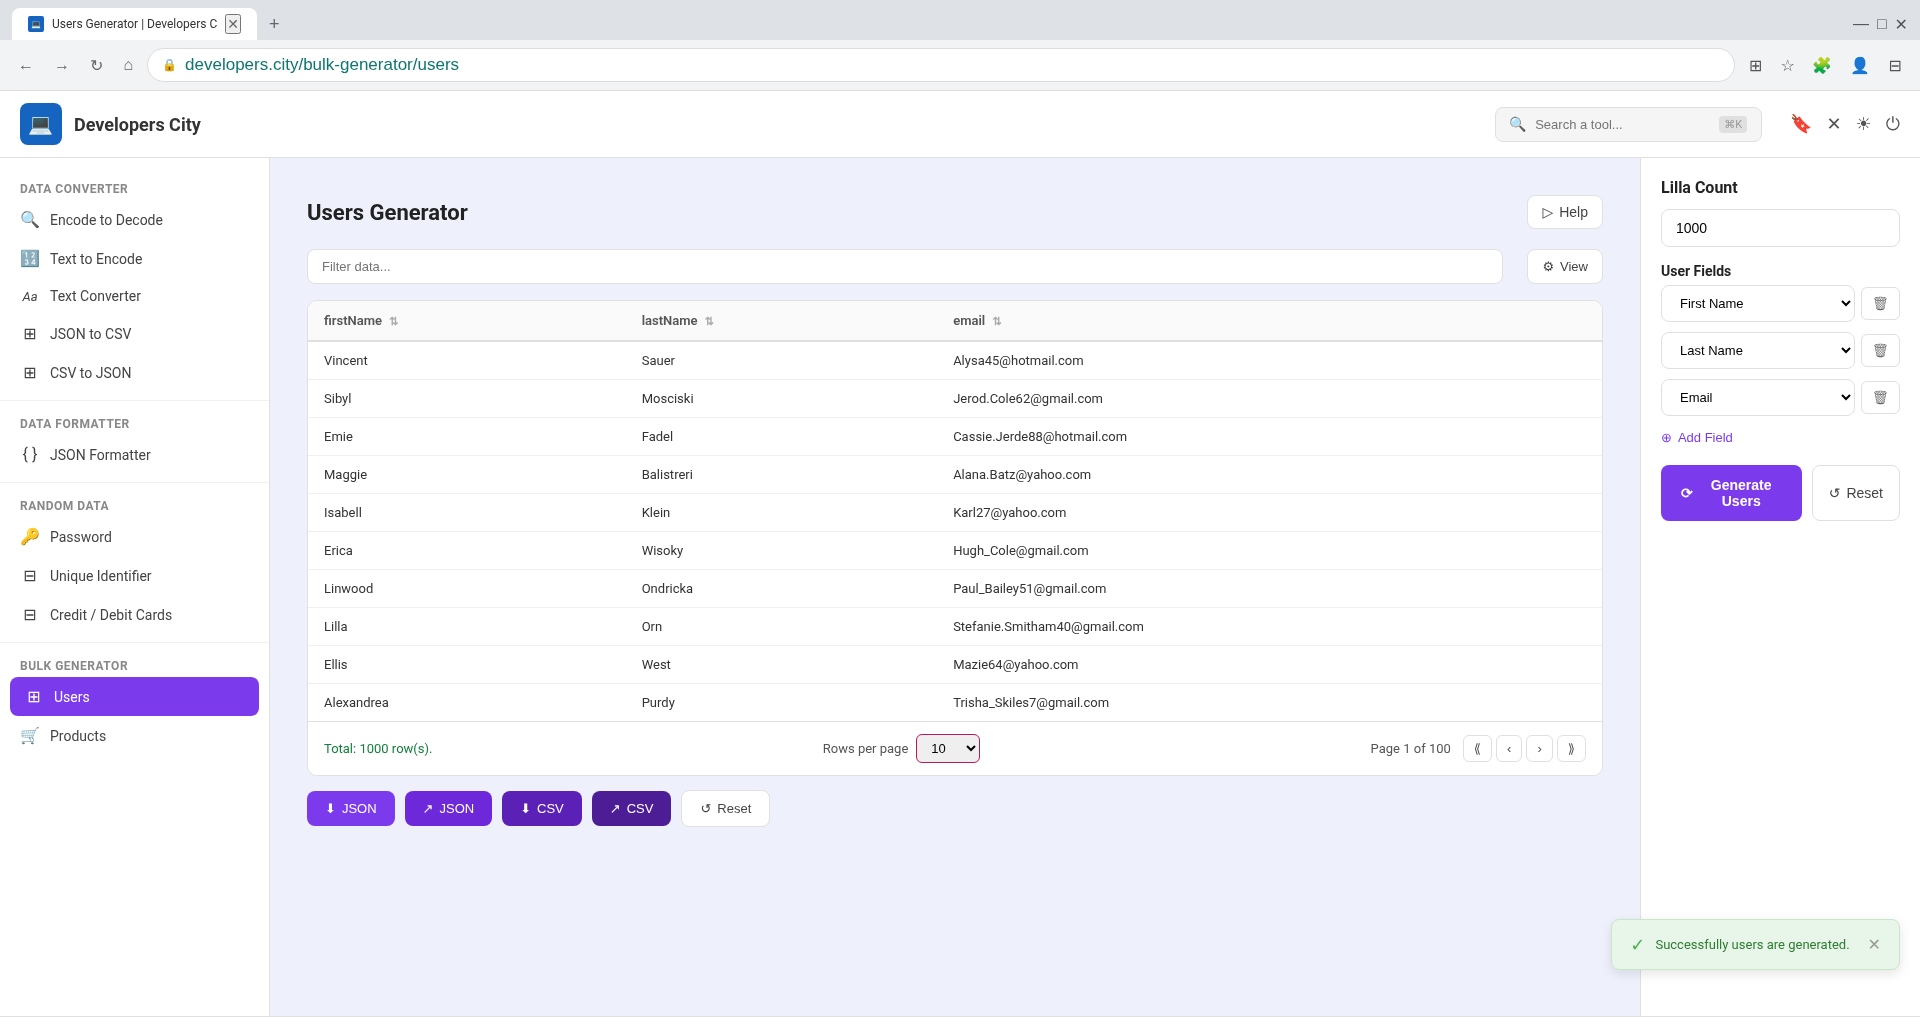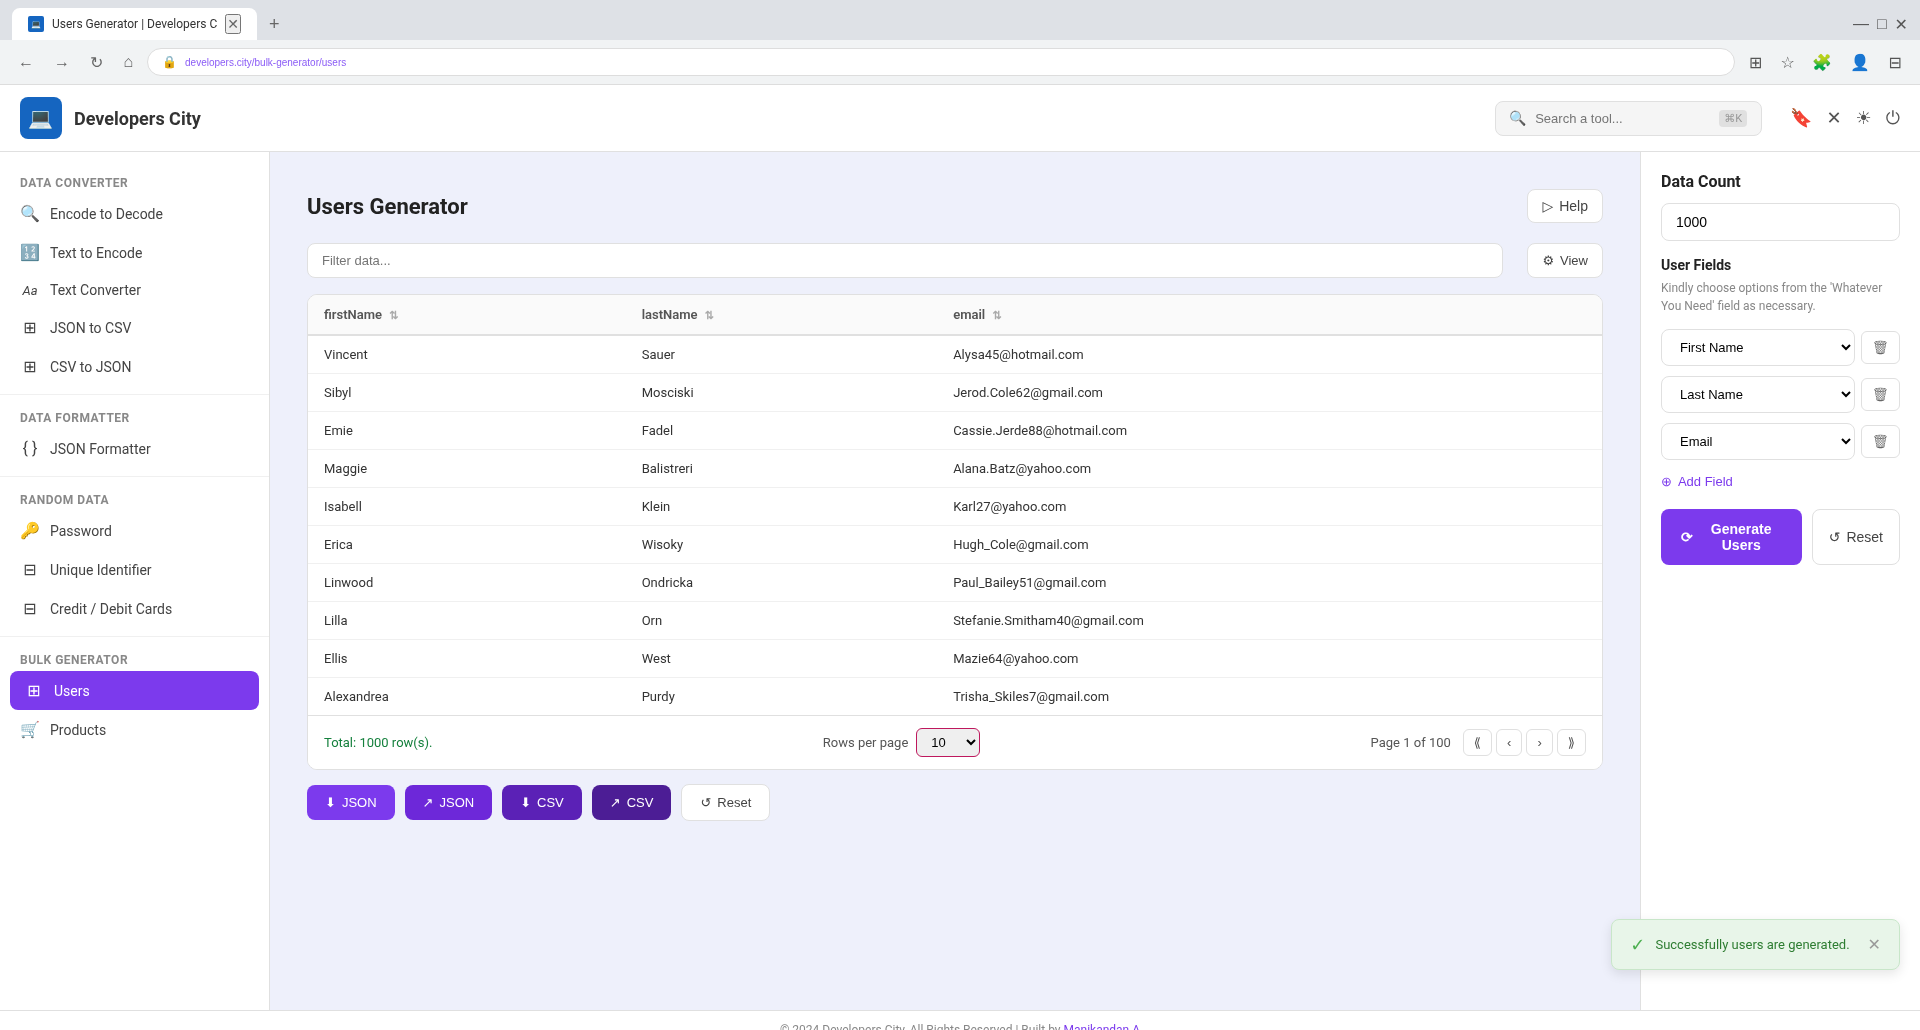--- a/index.html
+++ b/index.html
@@ -12,21 +12,21 @@
     .browser-tab .tab-favicon { width: 16px; height: 16px; background: #1565c0; border-radius: 2px; display: flex; align-items: center; justify-content: center; color: white; font-size: 8px; }
     .browser-tab .tab-title { flex: 1; font-size: 12px; color: #333; white-space: nowrap; overflow: hidden; text-overflow: ellipsis; }
     .browser-tab .close-btn { color: #666; cursor: pointer; font-size: 14px; }
     .new-tab-btn { background: none; border: none; font-size: 18px; color: #666; cursor: pointer; padding: 4px 8px; }
     .window-controls { display: flex; gap: 8px; margin-left: auto; align-items: center; }
     .window-control { background: none; border: none; font-size: 16px; color: #555; cursor: pointer; }
 
     .browser-toolbar { background: #f1f3f4; padding: 8px 12px; display: flex; align-items: center; gap: 8px; border-bottom: 1px solid #ddd; }
     .nav-btn { background: none; border: none; font-size: 16px; color: #666; cursor: pointer; padding: 4px 6px; border-radius: 4px; }
     .address-bar { flex: 1; display: flex; align-items: center; background: white; border-radius: 20px; padding: 6px 14px; gap: 8px; border: 1px solid #ddd; }
-    .address-bar input { border: none; outline: none; flex: 1; font-size: 10px; color: #8b5cf6; }
+    .address-bar input { border: none; outline: none; flex: 1; font-size: 17px; color: #0f766e; }
     .address-icon { color: #666; font-size: 12px; }
     .toolbar-actions { display: flex; gap: 6px; }
     .toolbar-icon-btn { background: none; border: none; font-size: 16px; color: #555; cursor: pointer; padding: 4px 6px; }
 
     
     .app-header { background: white; padding: 12px 20px; display: flex; align-items: center; gap: 12px; border-bottom: 1px solid #e0e0e0; }
     .app-logo { width: 42px; height: 42px; background: #1565c0; border-radius: 8px; display: flex; align-items: center; justify-content: center; color: white; font-size: 20px; }
     .app-title { font-size: 18px; font-weight: 700; color: #333; }
     .header-search { margin-left: auto; display: flex; align-items: center; background: #f5f5f5; border: 1px solid #e0e0e0; border-radius: 8px; padding: 8px 14px; gap: 8px; min-width: 250px; }
     .header-search input { border: none; outline: none; background: transparent; font-size: 13px; color: #666; flex: 1; }
@@ -353,25 +353,24 @@
         <span>CSV</span>
       </button>
       <button class="btn-reset">
         <span>↺</span>
         <span>Reset</span>
       </button>
     </div>
   </div>
 
   <div class="right-panel">
-    <div class="panel-section-title">Data Count</div>
+    <div class="panel-section-title">Lilla Count</div>
     <input class="panel-input" type="text" value="1000" style="">
 
     <div class="panel-subtitle">User Fields</div>
-    <p class="panel-hint">Kindly choose options from the 'Whatever You Need' field as necessary.</p>
 
     <div id="fields-container">
         <div class="field-row">
       <select class="field-select">
         <option>First Name</option>
         <option>First Name</option>
         <option>Last Name</option>
         <option>Email</option>
         <option>Phone</option>
         <option>Address</option>

